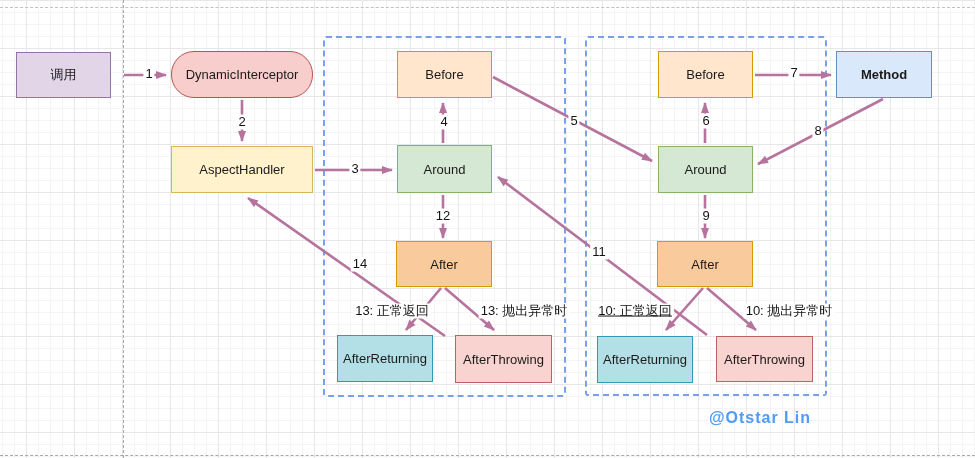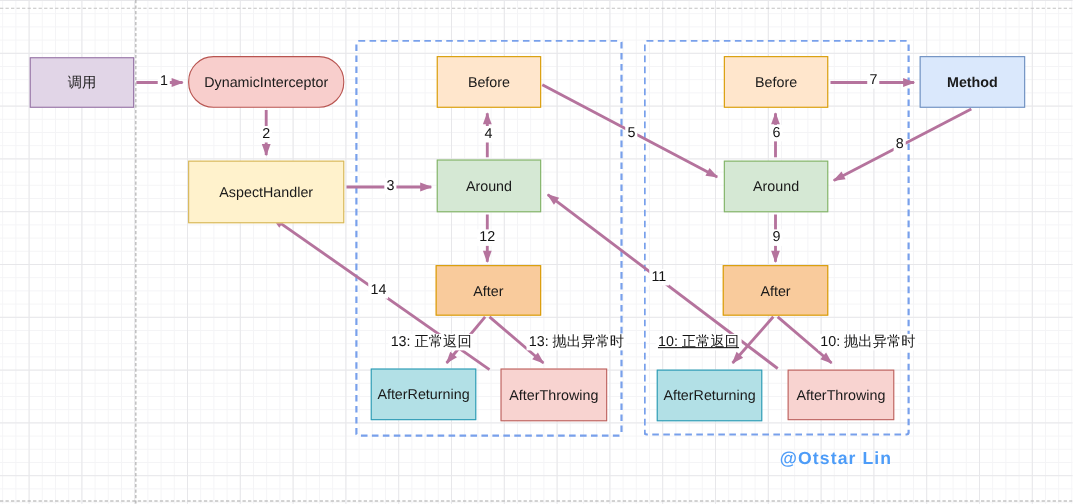--- a/index.html
+++ b/index.html
@@ -39,44 +39,44 @@
     position:absolute;transform:translate(-50%,-50%);
     background:#ffffff;color:#141414;
     font-size:13px;line-height:1.15;padding:0 2px;
     white-space:nowrap;z-index:4;
   }
   #el-1{left:149px;top:74px;}   #el-2{left:242px;top:122px;}
   #el-3{left:355px;top:169px;}  #el-4{left:444px;top:122px;}
   #el-5{left:574px;top:121px;}  #el-6{left:706px;top:121px;}
   #el-7{left:794px;top:73px;}   #el-8{left:818px;top:131px;}
   #el-9{left:706px;top:216px;}  #el-12{left:443px;top:216px;}
-  #el-11{left:599px;top:252px;text-align:right;} #el-14{left:344px;top:264px;}
+  #el-11{left:599px;top:252px;text-align:right;} #el-14{left:360px;top:264px;}
   #el-13r{left:392px;top:311px;} #el-13t{left:524px;top:311px;}
   #el-10r{left:635px;top:311px;text-decoration:underline;} #el-10t{left:789px;top:311px;}
 
   
   .node{
     position:absolute;box-sizing:border-box;
     display:flex;align-items:center;justify-content:center;
     font-size:13px;color:#1a1a1a;text-align:center;
     border:1.5px solid #000;z-index:5;
   }
   .c-purple{background:#e1d5e7;border-color:#9673a6;}
   .c-red{background:#f8cecc;border-color:#b85450;border-radius:23px;}
   .c-yellow{background:#fff2cc;border-color:#d6b656;}
   .c-peach{background:#ffe6cc;border-color:#d79b00;}
   .c-green{background:#d5e8d4;border-color:#82b366;}
   .c-orange{background:#f9cb9c;border-color:#d79b00;}
   .c-cyan{background:#b2e0e6;border-color:#2d9bb5;}
   .c-pink{background:#f8d3d0;border-color:#bc6360;}
   .c-blue{background:#dae8fc;border-color:#6c8ebf;font-weight:bold;}
 
-  #n-call{left:27px;top:52px;width:95px;height:46px;}
+  #n-call{left:16px;top:52px;width:95px;height:46px;}
   #n-dynamic{left:171px;top:51px;width:142px;height:47px;}
-  #n-aspect{left:171px;top:146px;width:142px;height:57px;}
+  #n-aspect{left:171px;top:146px;width:142px;height:47px;}
   #n-lbefore{left:397px;top:51px;width:95px;height:47px;}
   #n-laround{left:397px;top:145px;width:95px;height:48px;}
   #n-lafter{left:396px;top:241px;width:96px;height:46px;}
   #n-lareturn{left:337px;top:335px;width:96px;height:47px;}
   #n-lathrow{left:455px;top:335px;width:97px;height:48px;}
   #n-rbefore{left:658px;top:51px;width:95px;height:47px;}
   #n-raround{left:658px;top:146px;width:95px;height:47px;}
   #n-rafter{left:657px;top:241px;width:96px;height:46px;}
   #n-rareturn{left:597px;top:336px;width:96px;height:47px;}
   #n-rathrow{left:716px;top:336px;width:97px;height:46px;}

